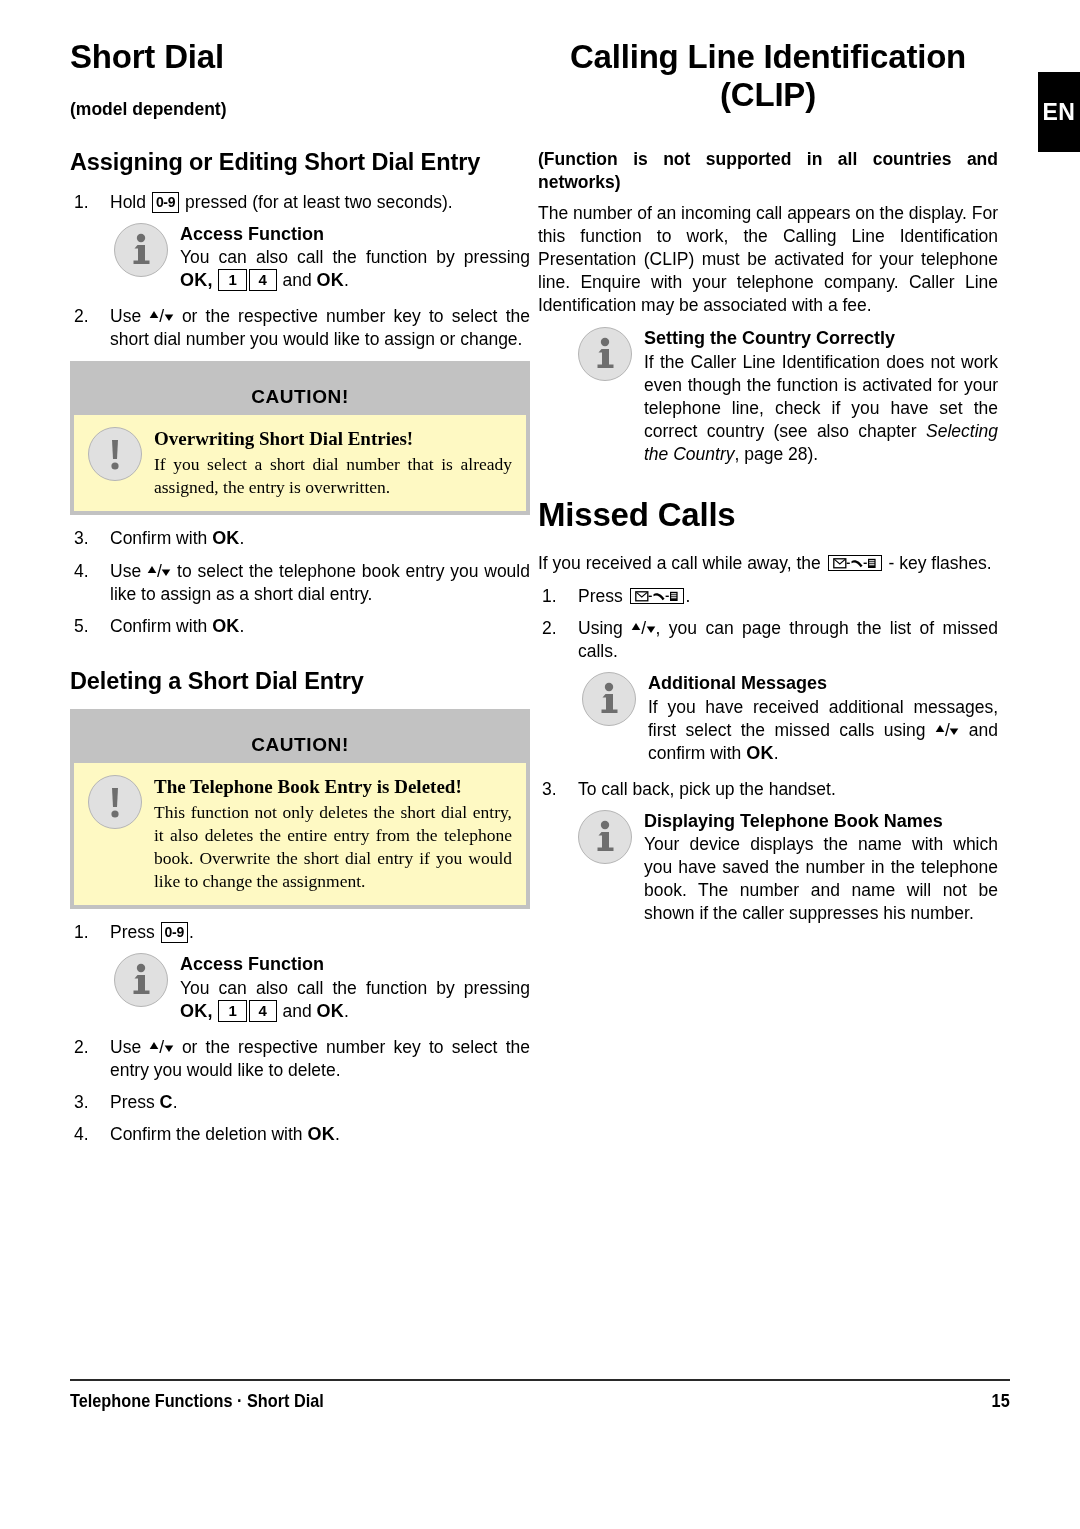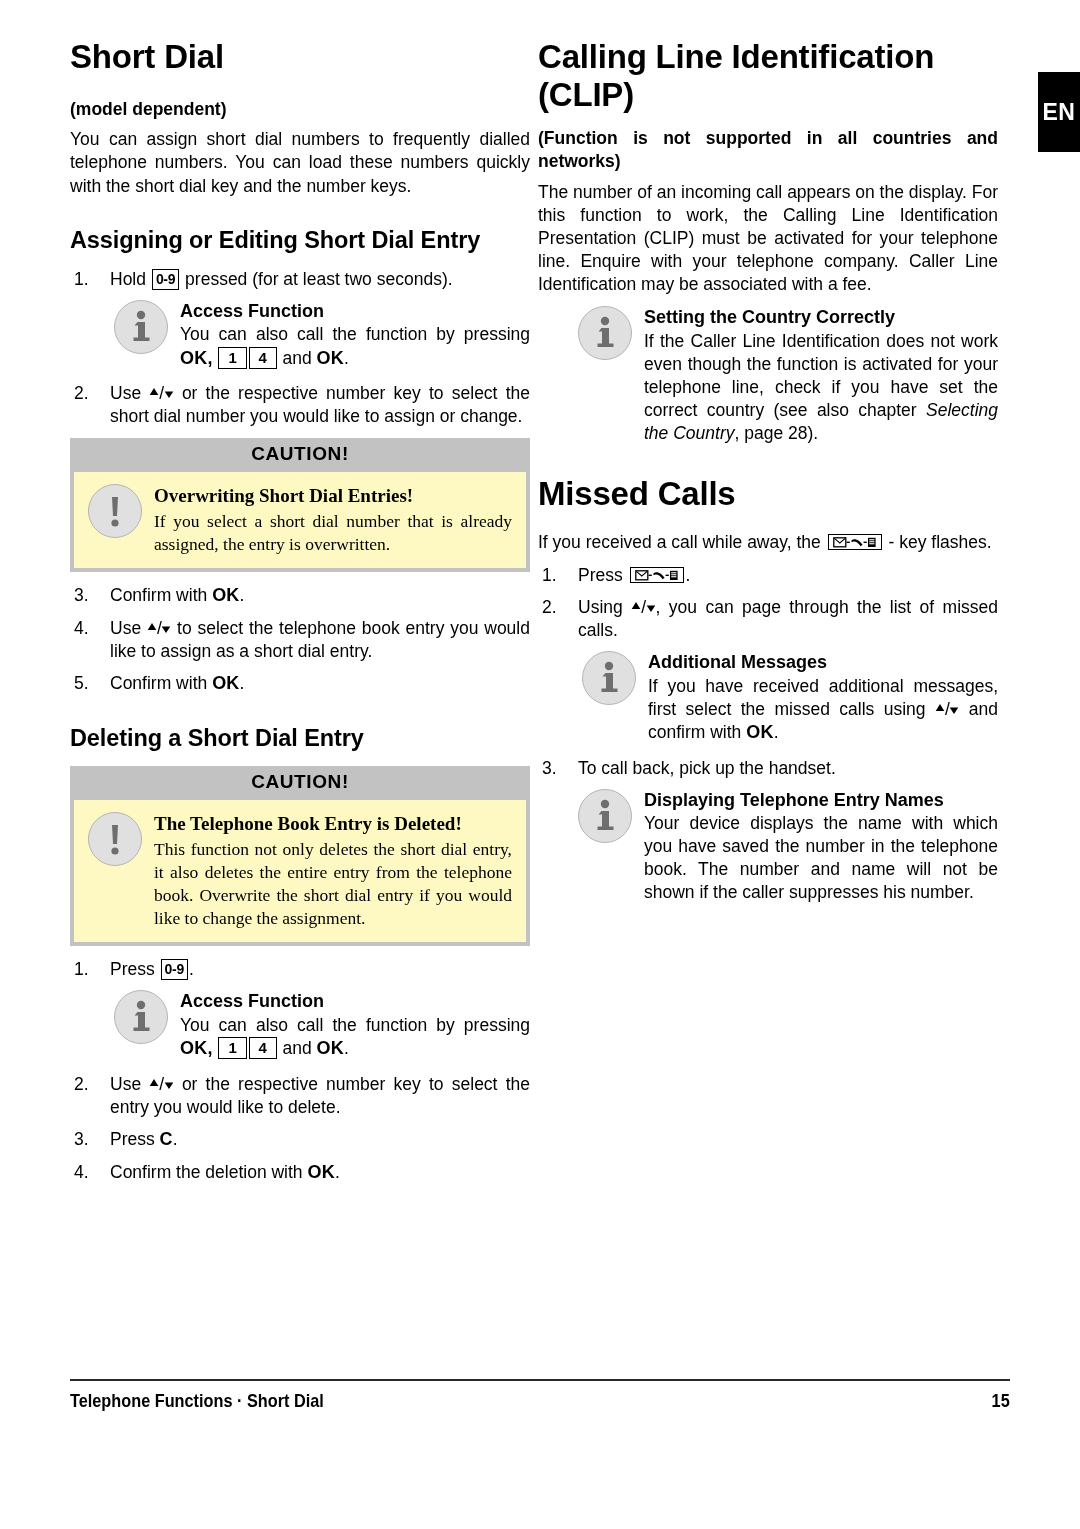--- a/index.html
+++ b/index.html
@@ -56,21 +56,21 @@
   .col::after { content: ""; display: table; clear: both; }
 
   
   h1.title {
     font-size: 33px;
     font-weight: bold;
     line-height: 1.14;
     margin: 0 0 22px 0;
     letter-spacing: -0.2px;
   }
-  h1.title.tight { margin-bottom: 14px; }
+  h1.title.tight { margin-bottom: 35px; text-align: center; }
 
   h2.subtitle {
     font-size: 23.5px;
     font-weight: bold;
     line-height: 1.2;
     margin: 28px 0 14px 0;
     letter-spacing: -0.1px;
   }
 
   p.lead {
@@ -138,21 +138,21 @@
     background: #e0e0e0;
     border: 1.5px solid #b5b5b5;
     display: block;
     position: relative;
   }
   .circ svg { display: block; }
 
   
   .caution {
     background: #c2c2c2;
-    padding: 0 4px 4px 4px;
+    padding: 20px 4px 4px 4px;
     margin: 10px 0 12px 0;
   }
   .caution-head {
     text-align: center;
     font-size: 19px;
     font-weight: bold;
     letter-spacing: 0.6px;
     padding: 5px 0 7px 0;
   }
   .caution-inner {
@@ -256,21 +256,20 @@
   </div>
 
   <div class="columns">
 
     <div class="col col-left">
 
       <h1 class="title">Short Dial</h1>
 
       <p class="lead">(model dependent)</p>
 
-      <p class="body">You can assign short dial numbers to frequently dialled telephone numbers. You can load these numbers quickly with the short dial key and the number keys.</p>
 
       <h2 class="subtitle">Assigning or Editing Short Dial Entry</h2>
 
       <div class="step nojust">
         <span class="num">1.</span>
         <span>Hold</span>
         <span class="key">0-9</span>
         <span>pressed (for at least two seconds).</span>
       </div>
 
@@ -525,21 +524,21 @@
 
       <div class="note" style="margin-left:36px;">
         <span class="icon-info">
           <span class="circ">
             <svg width="52" height="52" viewBox="0 0 52 52">
               <circle cx="26" cy="14" r="4.2" fill="#6e6e6e"></circle>
               <path d="M22.5 21 h7.5 v15.5 h4.5 v3.6 h-16 v-3.6 h4.5 v-11.9 h-3.5 z" fill="#6e6e6e"></path>
             </svg>
           </span>
         </span>
-        <div class="note-title">Displaying Telephone Entry Names</div>
+        <div class="note-title">Displaying Telephone Book Names</div>
         <div class="note-body">Your device displays the name with which you have saved the number in the telephone book. The number and name will not be shown if the caller suppresses his number.</div>
       </div>
 
     </div>
 
   </div>
 
   <div class="footer">
     <div class="footer-rule"></div>
     <div class="footer-row">

